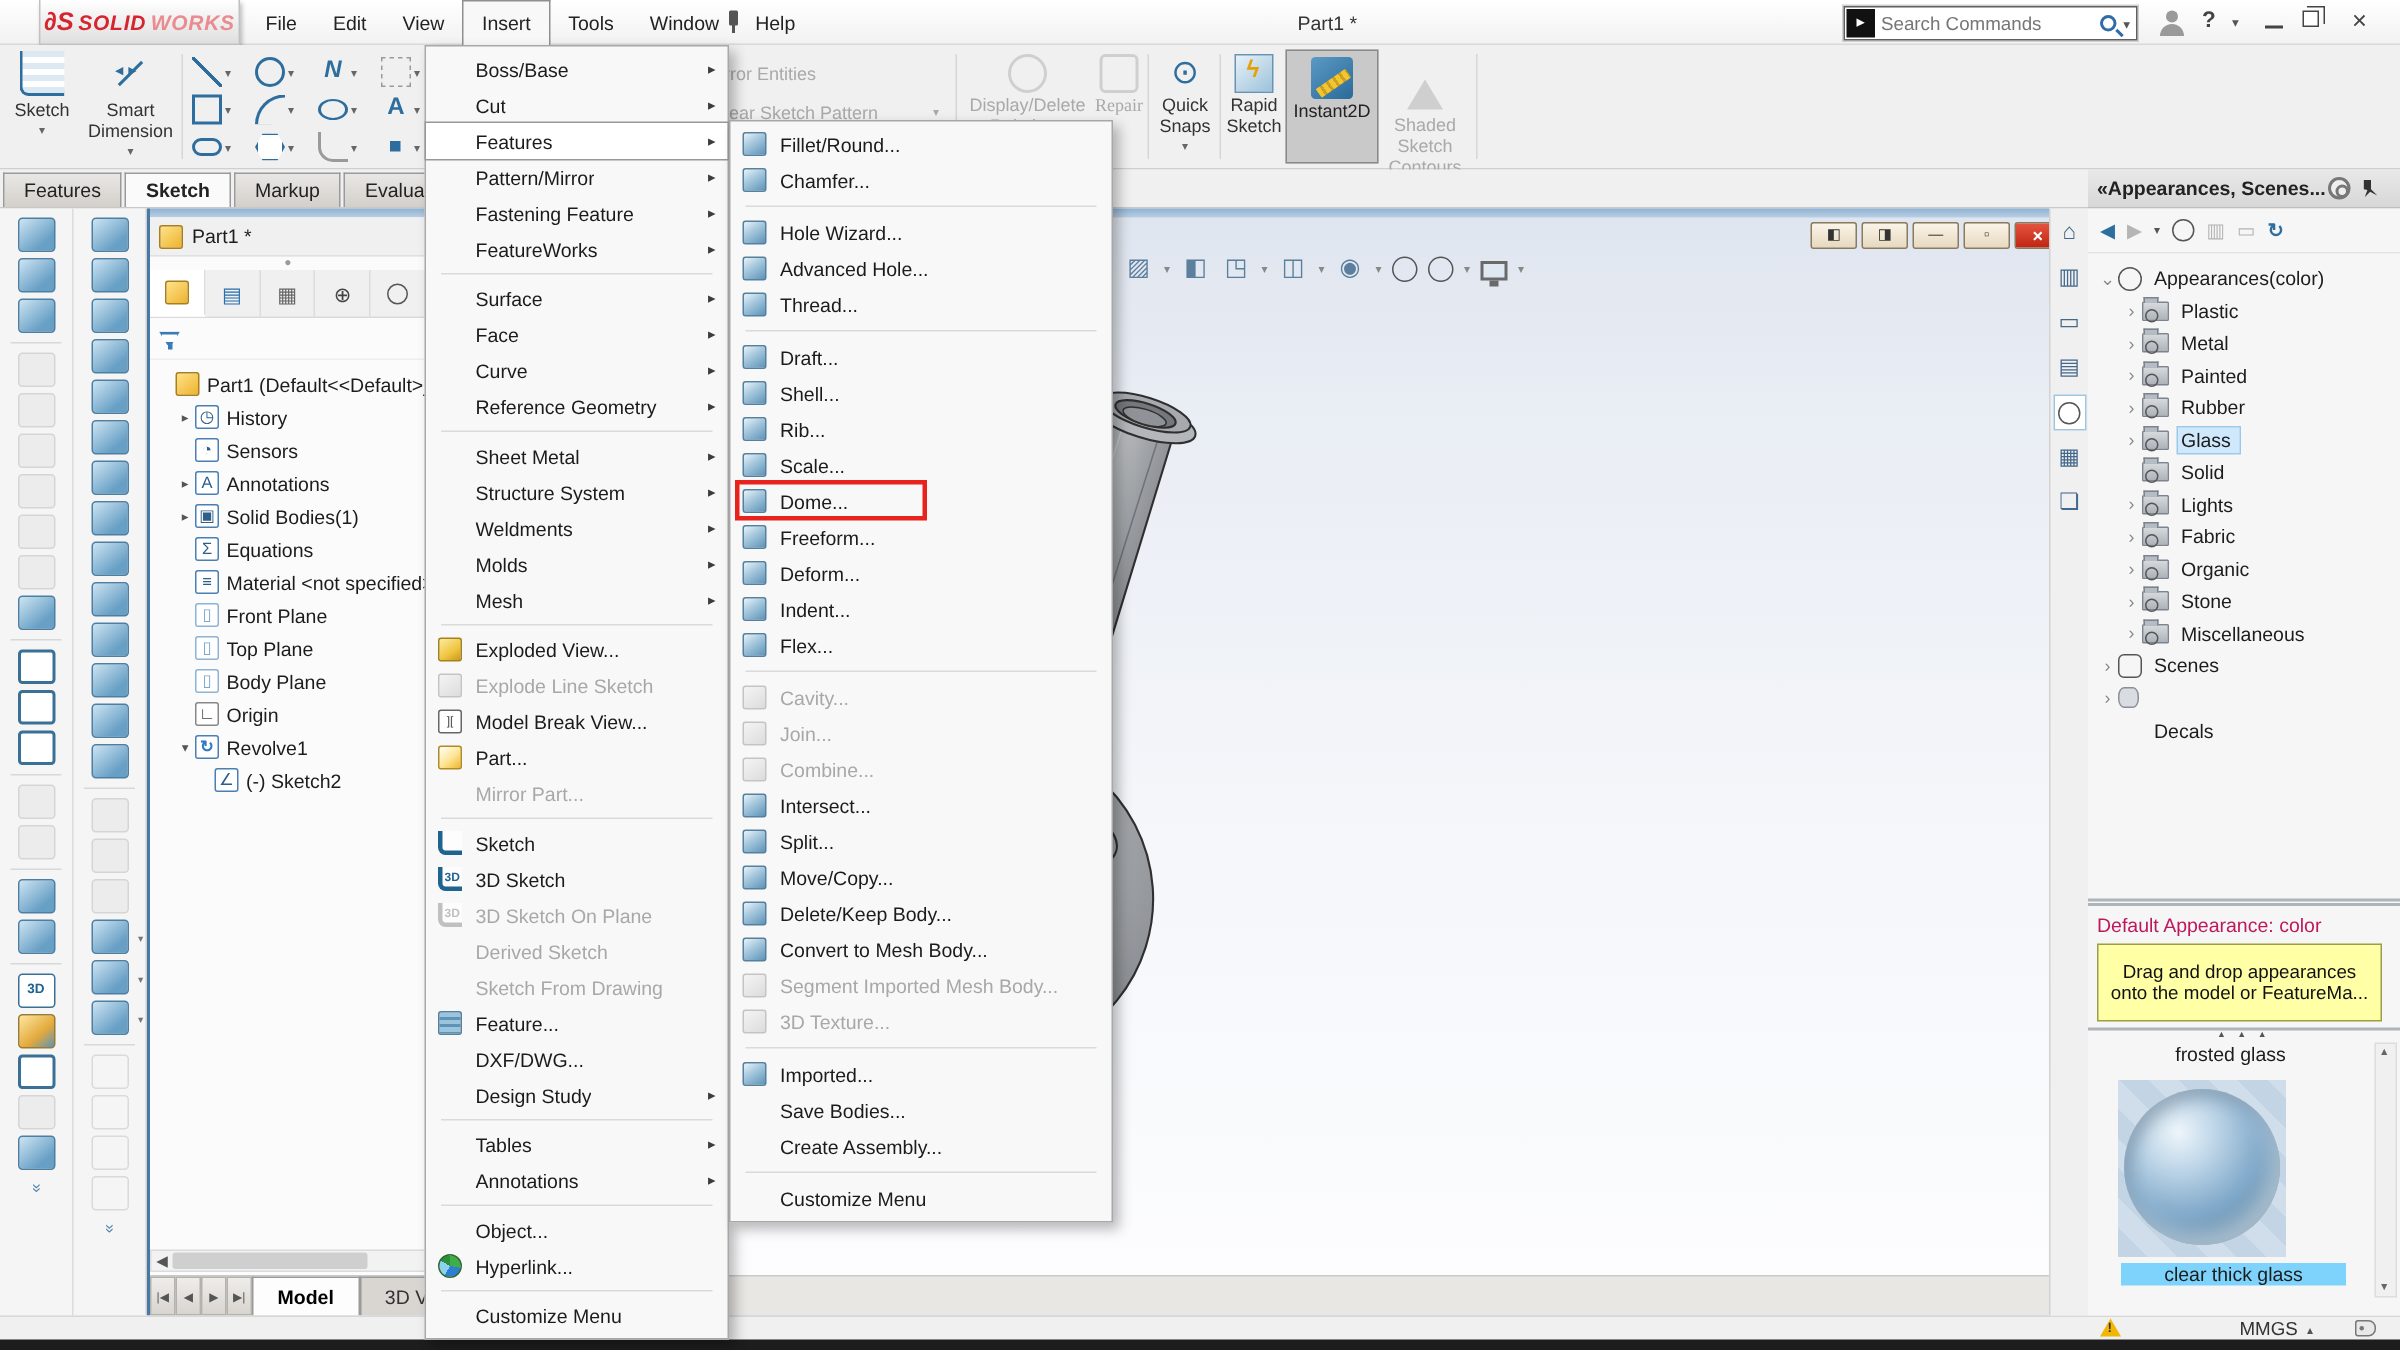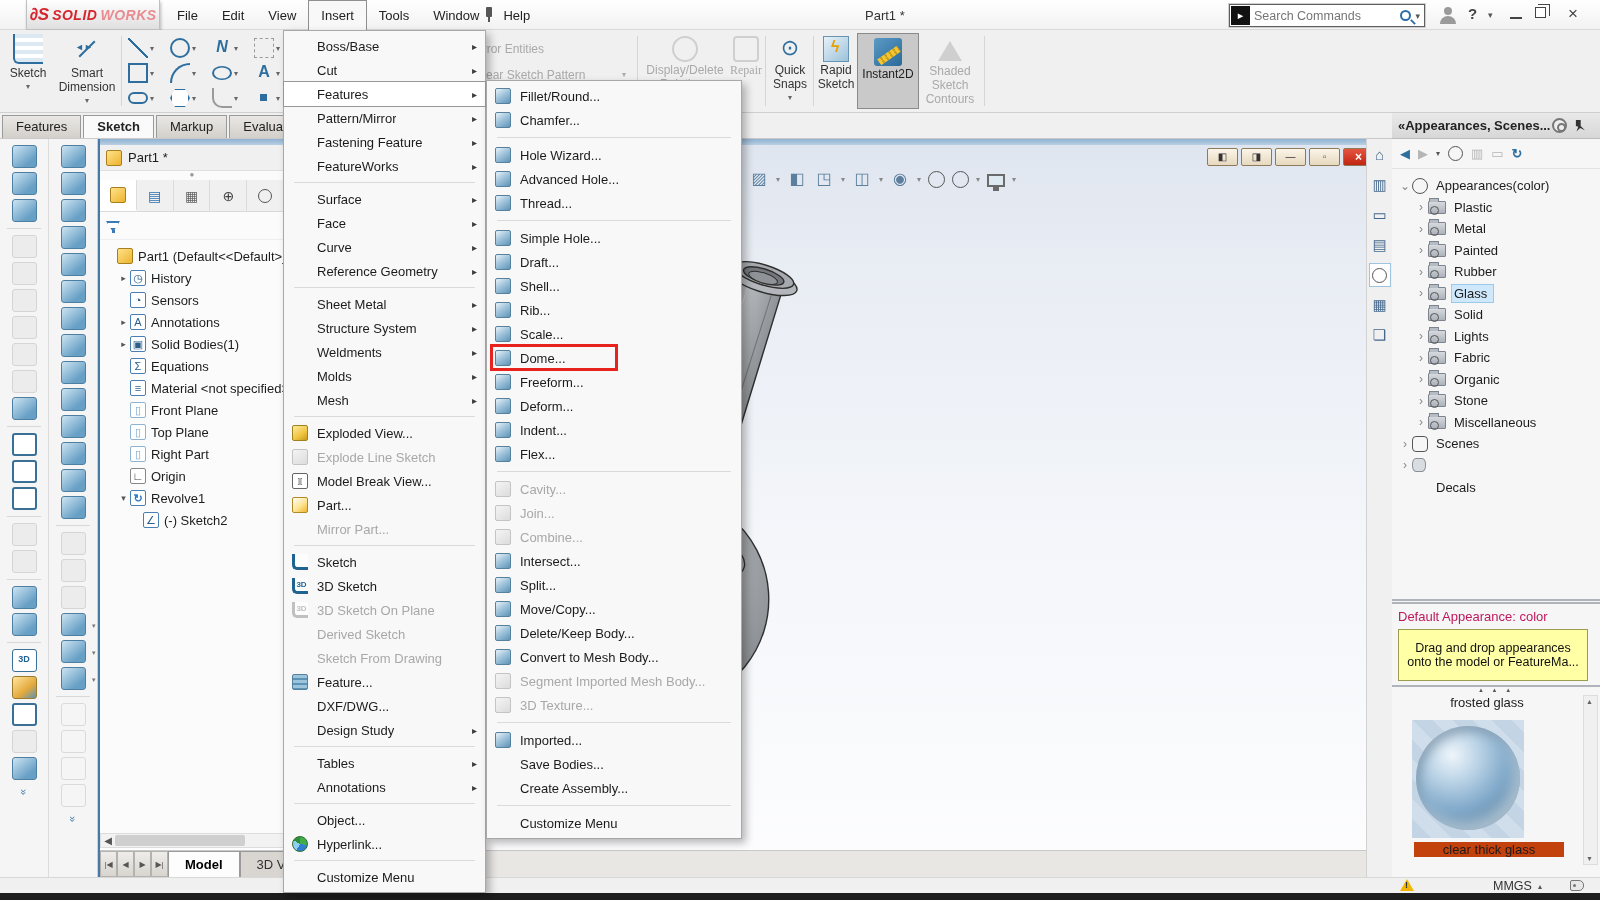--- a/index.html
+++ b/index.html
@@ -157,21 +157,21 @@
   #tp-sash1{position:absolute;left:0;top:460px;width:100%;height:5px;border-top:2px solid #aeb4ba;border-bottom:2px solid #aeb4ba;}
   #tp-default-label{position:absolute;left:6px;top:470px;font-size:13px;color:#be185d;}
   #tp-hint{position:absolute;left:6px;top:490px;width:190px;height:52px;background:#ffffa6;border:1px solid #9a9c4e;display:flex;align-items:center;justify-content:center;text-align:center;font-size:12.5px;color:#111;padding:2px;}
   #tp-sash2{position:absolute;left:0;top:546px;width:100%;height:8px;border-top:2px solid #aeb4ba;text-align:center;font-size:6px;color:#555;line-height:6px;letter-spacing:3px;}
   #tp-item-above{position:absolute;left:0;top:556px;width:190px;text-align:center;font-size:13px;}
   #tp-thumb{position:absolute;left:20px;top:581px;width:112px;height:118px;background:
     repeating-linear-gradient(45deg,#c3d5e4 0 14px,#cfdeea 14px 28px);}
   #tp-sphere{position:absolute;left:4px;top:6px;width:104px;height:104px;border-radius:50%;
     background:radial-gradient(circle at 35% 28%,#eef5fa 0%,#c3d9ea 22%,#7fa8c9 55%,#46708f 85%,#33566f 100%);
     box-shadow:inset -6px -8px 14px rgba(255,255,255,.5), inset 4px 6px 10px rgba(20,40,60,.25);}
-  #tp-item-label{position:absolute;left:22px;top:703px;width:150px;text-align:center;font-size:13px;background:#c2410c;}
+  #tp-item-label{position:absolute;left:22px;top:703px;width:150px;text-align:center;font-size:13px;background:#7dd3fc;}
   #tp-vscroll{position:absolute;right:2px;top:556px;width:15px;height:170px;background:#f0f0f0;border:1px solid #ddd;}
   #tp-vscroll .a{position:absolute;left:2px;font-size:7px;color:#666;}
 
   
   #statusbar{left:0;top:877px;width:1600px;height:16px;background:#f0f0f0;border-top:1px solid #d8d8d8;font-size:12.5px;color:#333;}
   #rebuild-ico{position:absolute;left:1400px;top:1px;width:0;height:0;border-left:7px solid transparent;border-right:7px solid transparent;border-bottom:12px solid #f2b705;}
   #rebuild-ico::after{content:"!";position:absolute;left:-2px;top:1px;font-size:9px;font-weight:bold;color:#333;}
   #units-label{position:absolute;left:1493px;top:1px;}
   #units-dd{position:absolute;left:1538px;top:4px;font-size:8px;color:#555;}
   #tag-ico{position:absolute;left:1570px;top:2px;width:14px;height:11px;border:1px solid #777;border-radius:2px 5px 5px 2px;background:#e8e8e8;}
@@ -302,21 +302,21 @@
   </div>
   <div class="vsep" style="left:813px;"></div>
   <div class="rib-center en" style="left:816px;top:6px;width:40px;">
     <div class="rib-ico" id="rapid-ico"></div>
     <span>Rapid Sketch</span>
   </div>
   <div id="instant2d-wrap">
     <div id="instant2d-ico"></div>
     <div style="text-align:center;font-size:12px;color:#222;">Instant2D</div>
   </div>
-  <div class="rib-center" style="left:922px;top:8px;width:56px;">
+  <div class="rib-center" style="left:922px;top:20px;width:56px;">
     <div id="shaded-ico"></div>
     <span>Shaded Sketch Contours</span>
   </div>
   <div class="vsep" style="left:984px;"></div>
 </div>
 
 <div class="abs" id="tabrow">
     <div class="ctab">Features</div>
     <div class="ctab active">Sketch</div>
     <div class="ctab">Markup</div>
@@ -518,21 +518,21 @@
         <span>Front Plane</span>
       </div>
       <div class="trow" style="padding-left: 17px;">
         <span class="texp"></span>
         <span class="ticon plane">▯</span>
         <span>Top Plane</span>
       </div>
       <div class="trow" style="padding-left: 17px;">
         <span class="texp"></span>
         <span class="ticon plane">▯</span>
-        <span>Right Part</span>
+        <span>Body Plane</span>
       </div>
       <div class="trow" style="padding-left: 17px;">
         <span class="texp"></span>
         <span class="ticon origin">∟</span>
         <span>Origin</span>
       </div>
       <div class="trow" style="padding-left: 17px;">
         <span class="texp">▾</span>
         <span class="ticon revolve">↻</span>
         <span>Revolve1</span>
@@ -877,24 +877,20 @@
       <span class="micon"></span>
       <span class="mlabel">Advanced Hole...</span>
     </div>
     <div class="mi">
       <span class="micon"></span>
       <span class="mlabel">Thread...</span>
     </div>
     <div class="msep"></div>
     <div class="mi">
       <span class="micon"></span>
-      <span class="mlabel">Simple Hole...</span>
-    </div>
-    <div class="mi">
-      <span class="micon"></span>
       <span class="mlabel">Draft...</span>
     </div>
     <div class="mi">
       <span class="micon"></span>
       <span class="mlabel">Shell...</span>
     </div>
     <div class="mi">
       <span class="micon"></span>
       <span class="mlabel">Rib...</span>
     </div>

